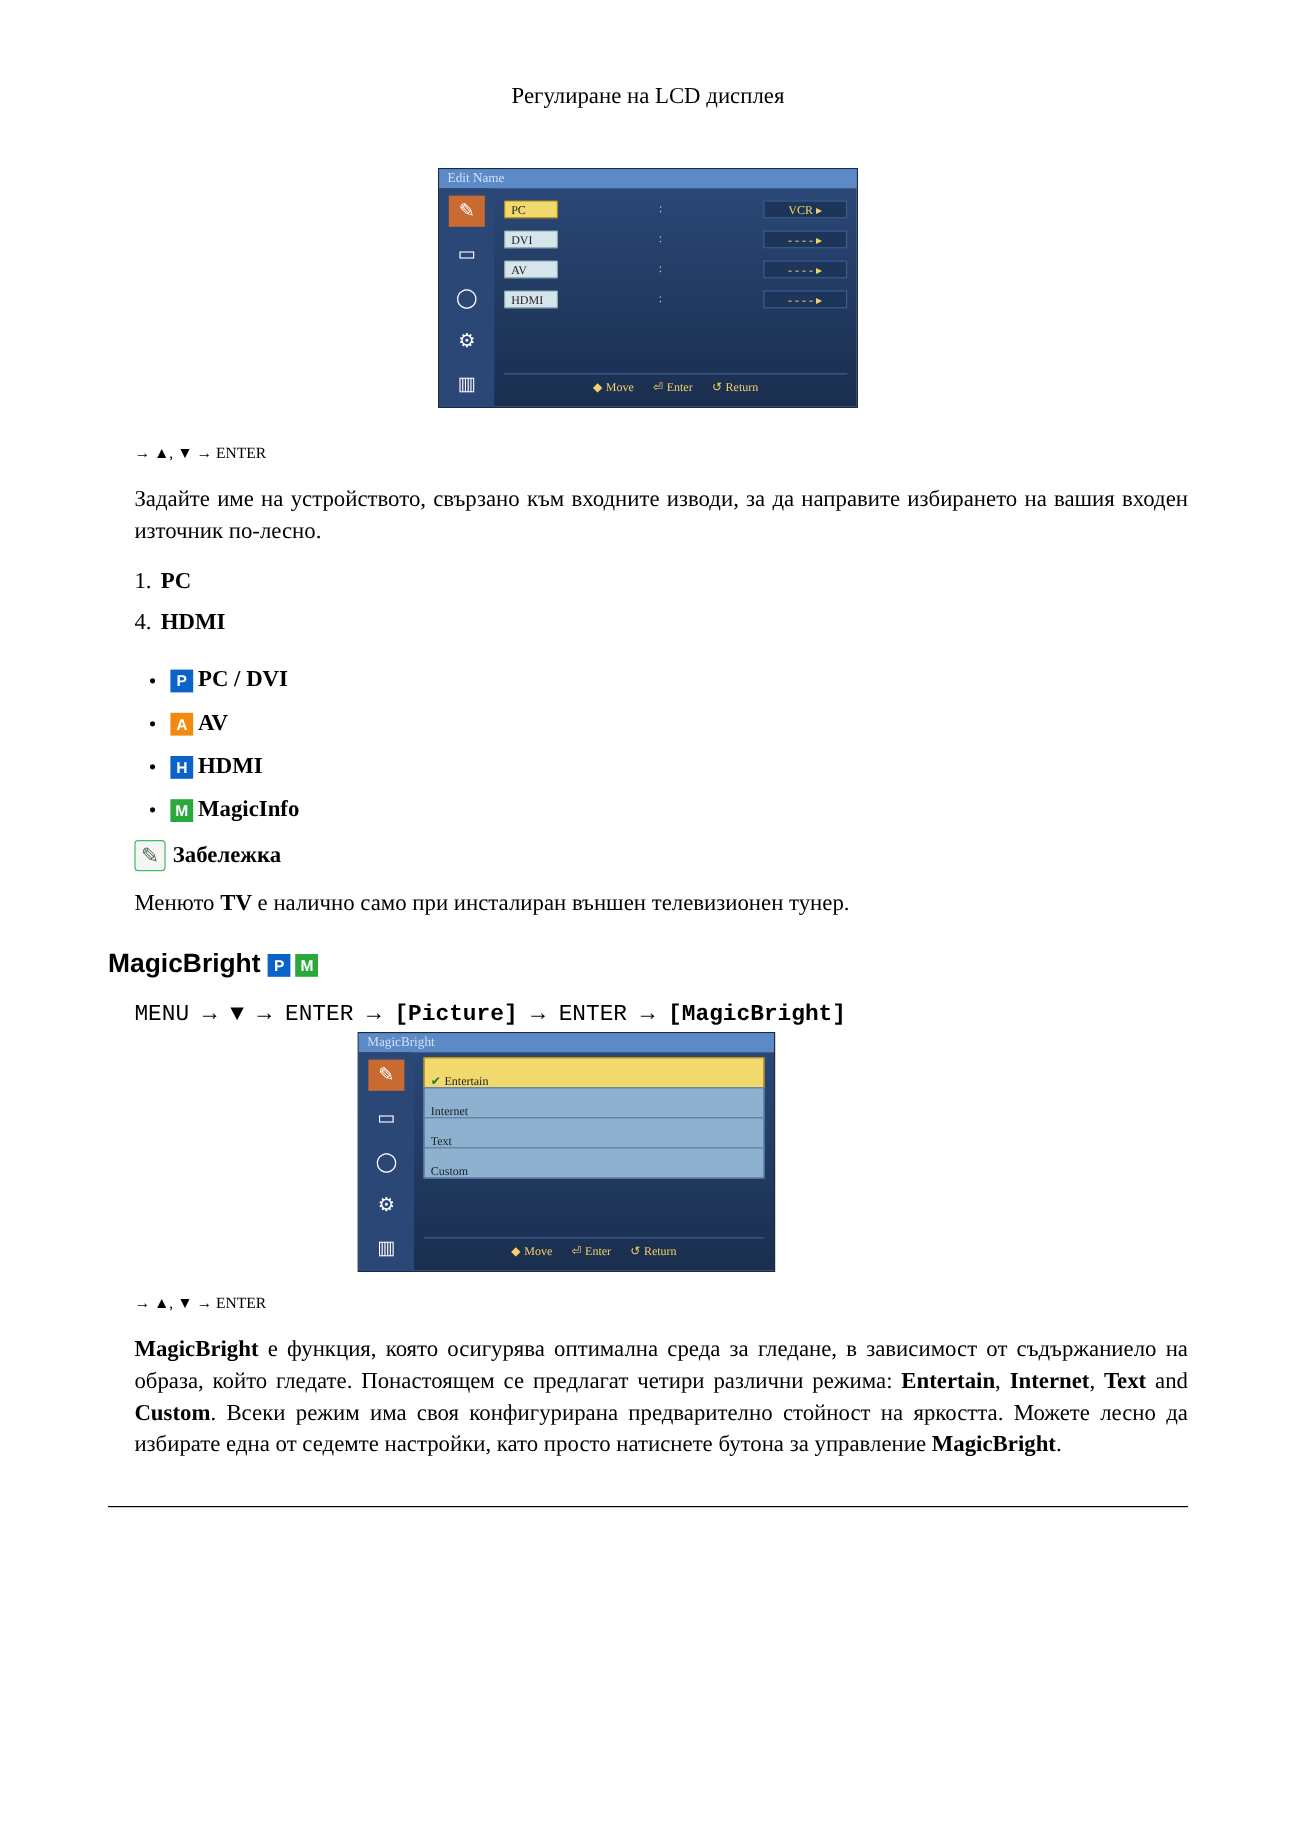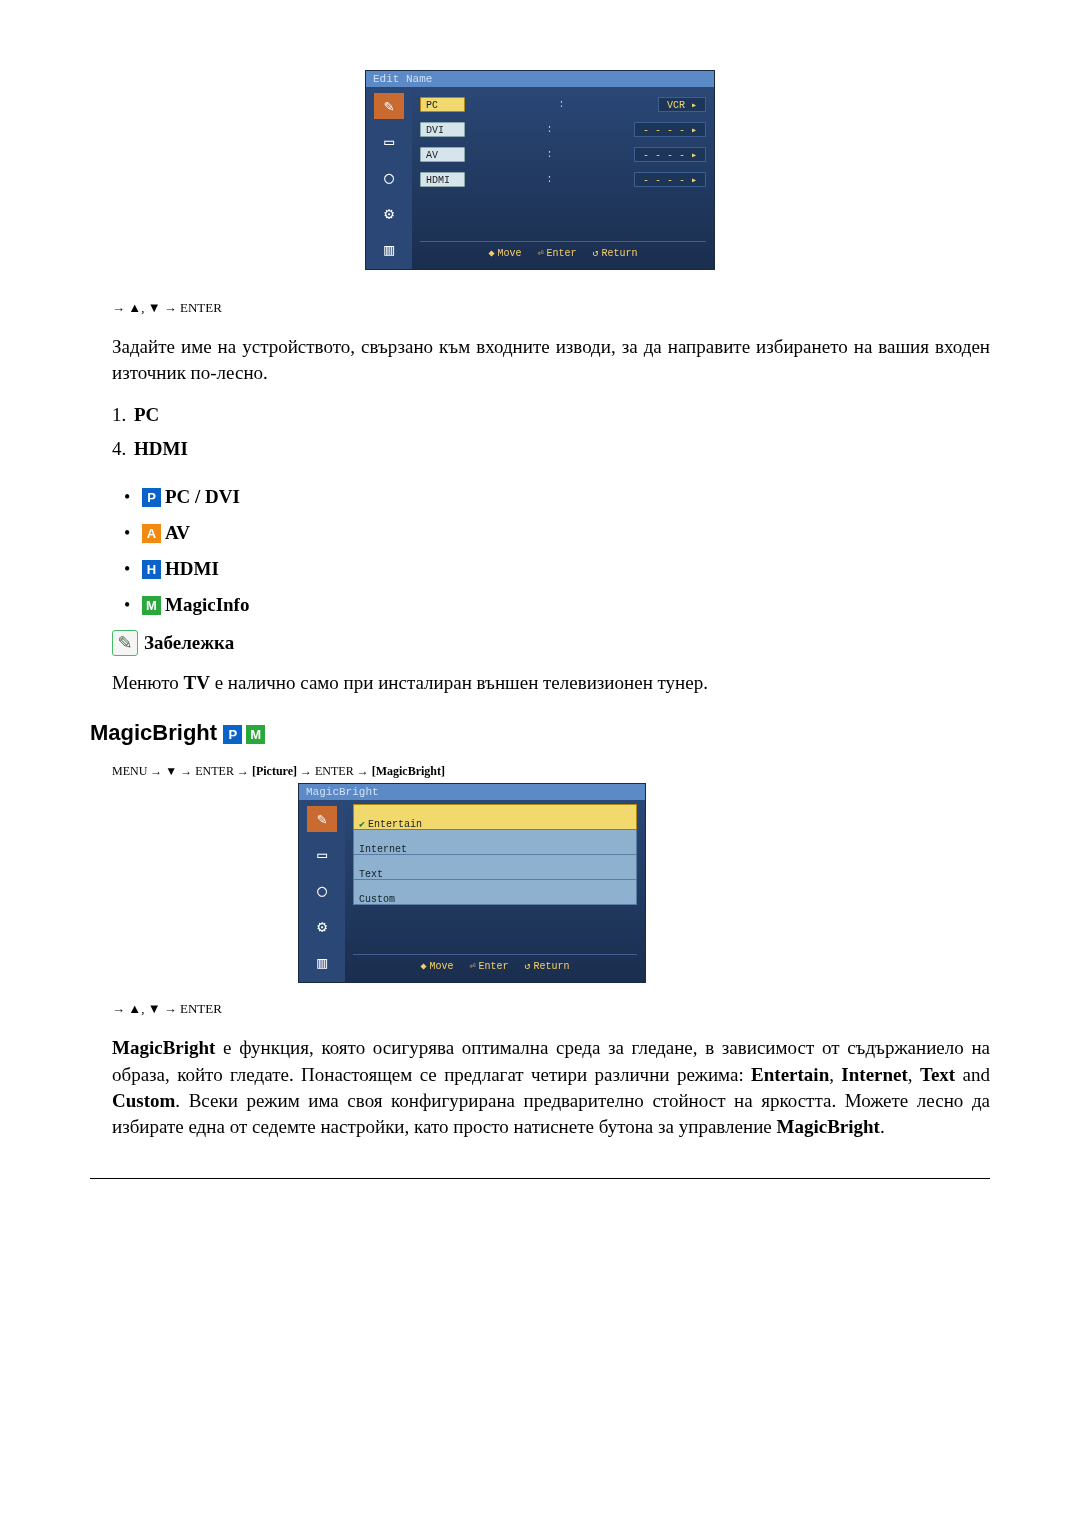--- a/index.html
+++ b/index.html
@@ -1,29 +1,29 @@
 <!DOCTYPE html>
 <html><head>
   <meta charset="utf-8">
   <style>
     * { margin: 0; padding: 0; box-sizing: border-box; }
     body { font-family: "Times New Roman", serif; background: #fff; color: #000; }
     .page { width: 1080px; min-height: 1527px; margin: 0 auto; padding: 70px 90px 50px 90px; position: relative; }
     .header { text-align: center; font-size: 19px; margin-bottom: 48px; }
-    .osd { width: 350px; margin: 0 auto 30px auto; background: linear-gradient(180deg, #2b4b7a 0%, #2a4776 8%, #1a2e4e 100%); border: 1px solid #1a2a40; font-family: Liberation Mono, monospace; font-size: 12px; }
+    .osd { width: 350px; margin: 0 auto 30px auto; background: linear-gradient(180deg, #2b4b7a 0%, #2a4776 8%, #1a2e4e 100%); border: 1px solid #1a2a40; font-family: Liberation Serif, serif; font-size: 12px; }
     .osd-title { background: #5b8ac6; color: #cfe0f5; font-size: 11px; padding: 2px 7px; }
     .osd-body { display: flex; }
     .osd-side { width: 46px; background: #2a4776; display: flex; flex-direction: column; align-items: center; padding: 6px 0; gap: 10px; }
     .side-ico { width: 30px; height: 26px; display: flex; align-items: center; justify-content: center; font-size: 16px; color: #fff; }
     .osd-main { flex: 1; padding: 8px 8px 0 8px; }
     .osd-row { display: flex; align-items: center; margin-bottom: 7px; height: 18px; }
     .row-label { min-width: 45px; height: 15px; line-height: 15px; background: #d6e5ec; color: #222; font-size: 10px; padding: 0 5px; border: 1px solid #8aa; border-radius: 1px; }
     .row-sel .row-label { background: #f1d96d; border-color: #b08b10; }
     .row-sep { flex: 1; text-align: center; color: #b7cde6; font-size: 10px; letter-spacing: 0; }
-    .row-val { min-width: 48px; height: 15px; line-height: 15px; color: #f2d66a; font-size: 10px; padding: 0 8px; border: 1px solid #3a5f91; text-align: right; position: relative; background: #1e355a; }
+    .row-val { min-width: 48px; height: 15px; line-height: 15px; color: #f2d66a; font-size: 10px; padding: 0 20px; border: 1px solid #3a5f91; text-align: right; position: relative; background: #1e355a; }
     .row-sel .row-val { color: #f2d66a; }
     .osd-foot { display: flex; justify-content: center; gap: 16px; color: #f5cf68; font-size: 10px; padding: 5px 0 6px 0; border-top: 1px solid #406090; }
     .osd-foot span { display: inline-flex; align-items: center; gap: 3px; }
     .content { margin-top: 8px; }
     .nav-line { font-size: 13px; margin-bottom: 18px; font-family: "Times New Roman", serif; }
     .para { font-size: 19px; line-height: 1.38; text-align: justify; margin-bottom: 18px; }
     .ol { list-style: none; padding-left: 22px; margin-bottom: 26px; }
     .ol li { font-size: 19px; margin-bottom: 12px; }
     .ol .num { display: inline-block; width: 22px; }
     .ol .val { font-weight: bold; }
@@ -34,32 +34,33 @@
     .ul li .bull { display: inline-block; width: 18px; font-size: 18px; }
     .sq { display: inline-flex; width: 19px; height: 19px; margin-right: 4px; align-items: center; justify-content: center; font-family: Arial, sans-serif; font-size: 13px; font-weight: bold; color: #fff; }
     .sq-p { background: #0a63c9; }
     .sq-a { background: #f28a0f; }
     .sq-h { background: #0a63c9; }
     .sq-m { background: #2aa83c; }
     .note-line { display: flex; align-items: center; gap: 6px; margin: 0 0 16px 22px; }
     .note-icon { width: 26px; height: 26px; border: 1px solid #4b6; background: #f5f5f5; display: inline-flex; align-items: center; justify-content: center; color: #4b6a4b; border-radius: 3px; font-size: 18px; }
     .note-text { font-weight: bold; font-size: 19px; }
     .tv-para { font-size: 19px; margin: 0 0 26px 22px; }
-    .mb-nav { font-size: 12px; margin: 0 0 4px 22px; }
+    .mb-nav { font-size: 19px; margin: 0 0 4px 22px; font-family: Liberation Mono, monospace; }
     .osd2-wrap { padding-left: 22px; }
     .osd2 { width: 348px; margin: 0 0 18px 186px; }
     .row2-label { flex: 1; height: 21px; line-height: 15px; background: #8fb1d0; color: #122; font-size: 10px; padding: 12px 5px; border: 1px solid #5a7ea3; }
     .row2-sel .row2-label { background: #f1d96d; border-color: #b08b10; color: #222; }
     .check { color: #1a7a2a; margin-right: 3px; font-size: 10px; }
     hr.footer { margin-top: 38px; border: none; border-top: 1px solid #000; }
   </style>
 </head>
 <body>
 
 <div class="page">
+  <div class="header">Регулиране на LCD дисплея</div>
 
   <div class="osd">
     <div class="osd-title">Edit Name</div>
     <div class="osd-body">
       <div class="osd-side">
         <span class="side-ico" style="background:#c96a30;color:#fff;">✎</span>
         <span class="side-ico">▭</span>
         <span class="side-ico">◯</span>
         <span class="side-ico">⚙</span>
         <span class="side-ico">▥</span>

